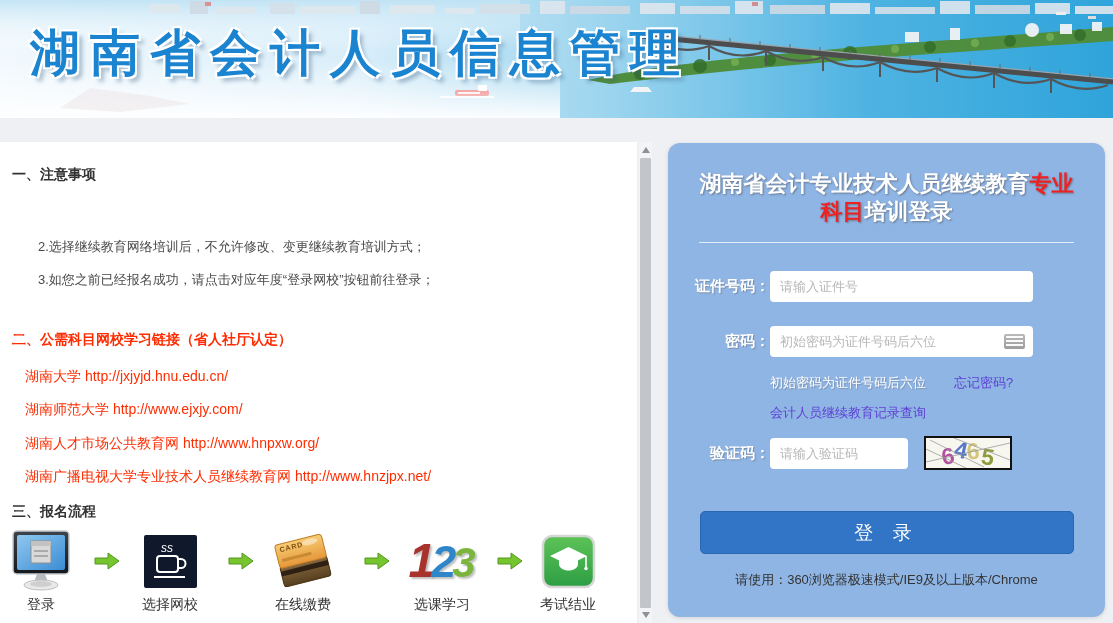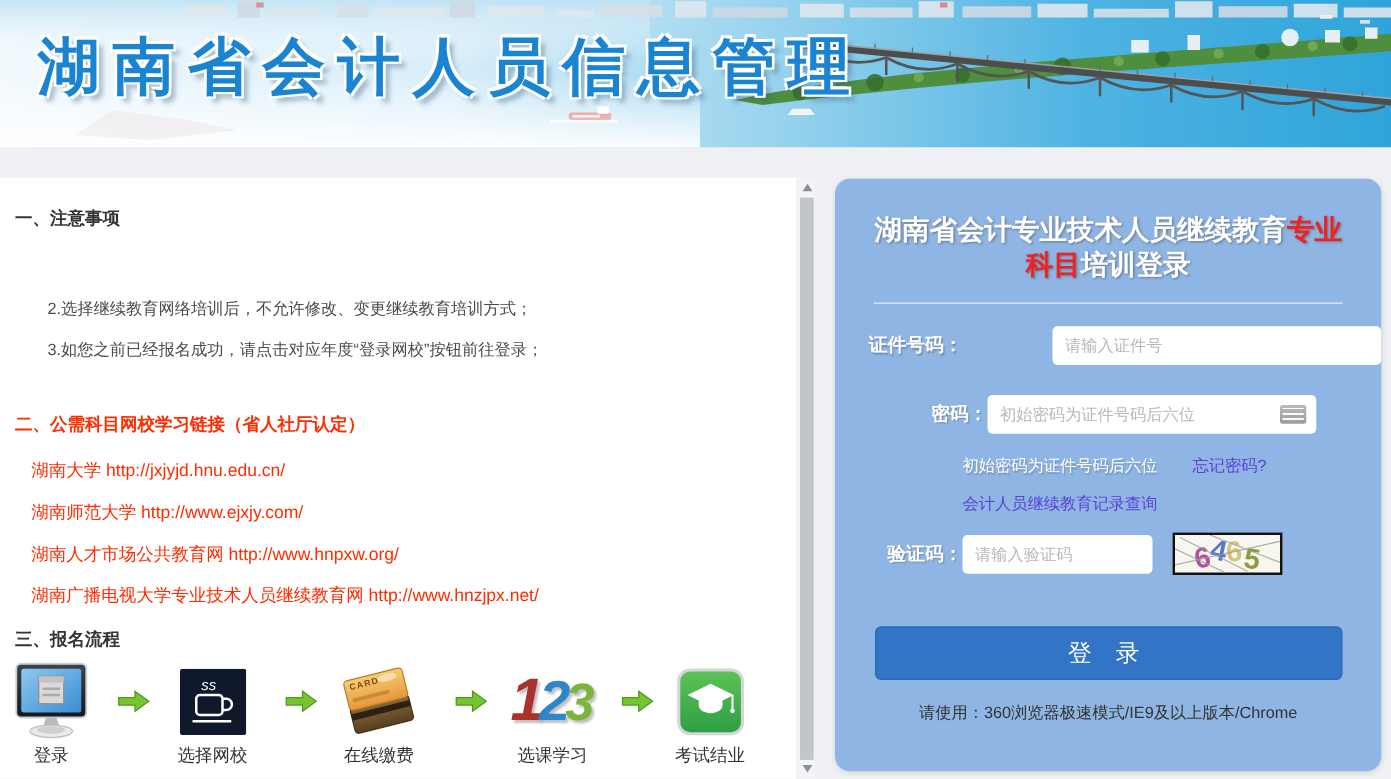--- a/index.html
+++ b/index.html
@@ -58,33 +58,33 @@
     background:#8fb5e5; border-radius:12px; box-shadow:0 1px 4px rgba(0,0,0,.12);
   }
   .panel-title {
     margin:27px 28px 0; text-align:center; font-size:22px; line-height:28px;
     color:#fff; text-shadow:1px 1px 2px rgba(70,70,70,.55); font-weight:bold;
   }
   .panel-title .hl { color:#ee2222; }
   .divider { height:1px; background:rgba(255,255,255,.75); margin:16px 31px 0; }
 
   .form-row { display:flex; align-items:center; }
-  .row-id   { margin-top:18px;justify-content:space-between; }
-  .row-pass { margin-top:24px;margin-left:20px; }
+  .row-id   { margin-top:28px; }
+  .row-pass { margin-top:24px; }
   .row-cap  { margin-top:14px; }
   .f-label { width:102px; text-align:right; font-size:15px; font-weight:bold; color:#fff;
              text-shadow:1px 1px 1px rgba(80,80,80,.4); white-space:nowrap; }
   .input-wrap { position:relative; }
   .f-input {
     width:263px; height:31px; border:none; border-radius:4px; background:#fff;
     padding:0 10px; font-size:13px; color:#555; outline:none;
     font-family:"Liberation Sans","DejaVu Sans",sans-serif;
   }
   .f-input::placeholder { color:#b8b8b8; }
-  .cap-input { width:152px; }
+  .cap-input { width:138px; }
 
   .kb-icon { position:absolute; right:8px; top:8px; width:21px; height:15px;
              background:linear-gradient(#b9b9b9,#9d9d9d); border-radius:2px; cursor:pointer; }
   .kb-icon::after { content:""; position:absolute; left:2px; right:2px; top:2px; bottom:2px;
              background:repeating-linear-gradient(to bottom, rgba(255,255,255,.95) 0 1.5px, transparent 1.5px 4.2px); }
 
   .helper-row { margin:17px 0 0 102px; font-size:13px; display:flex; }
   .hint-text { color:#fff; text-shadow:1px 1px 1px rgba(80,80,80,.35); }
   .p-link { color:#5d3fd3; text-decoration:none; cursor:pointer; }
   .helper-row .p-link { margin-left:28px; }

